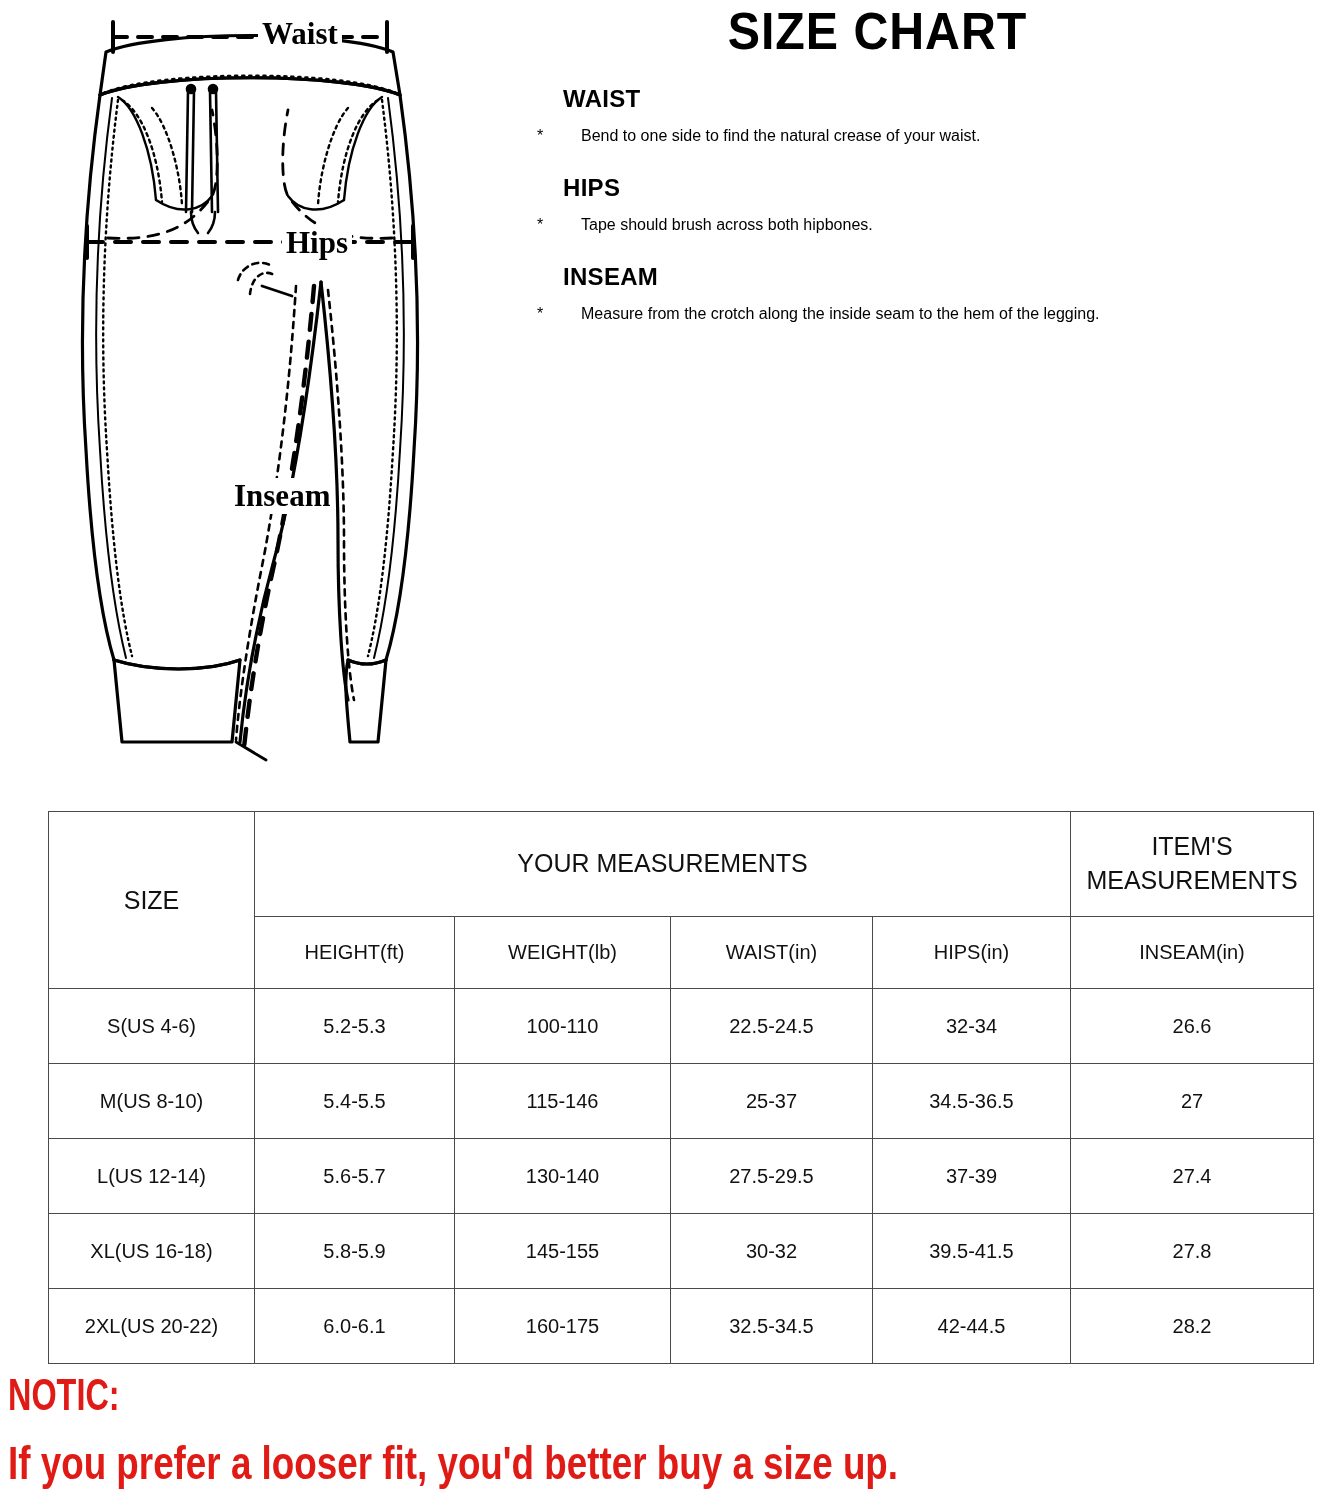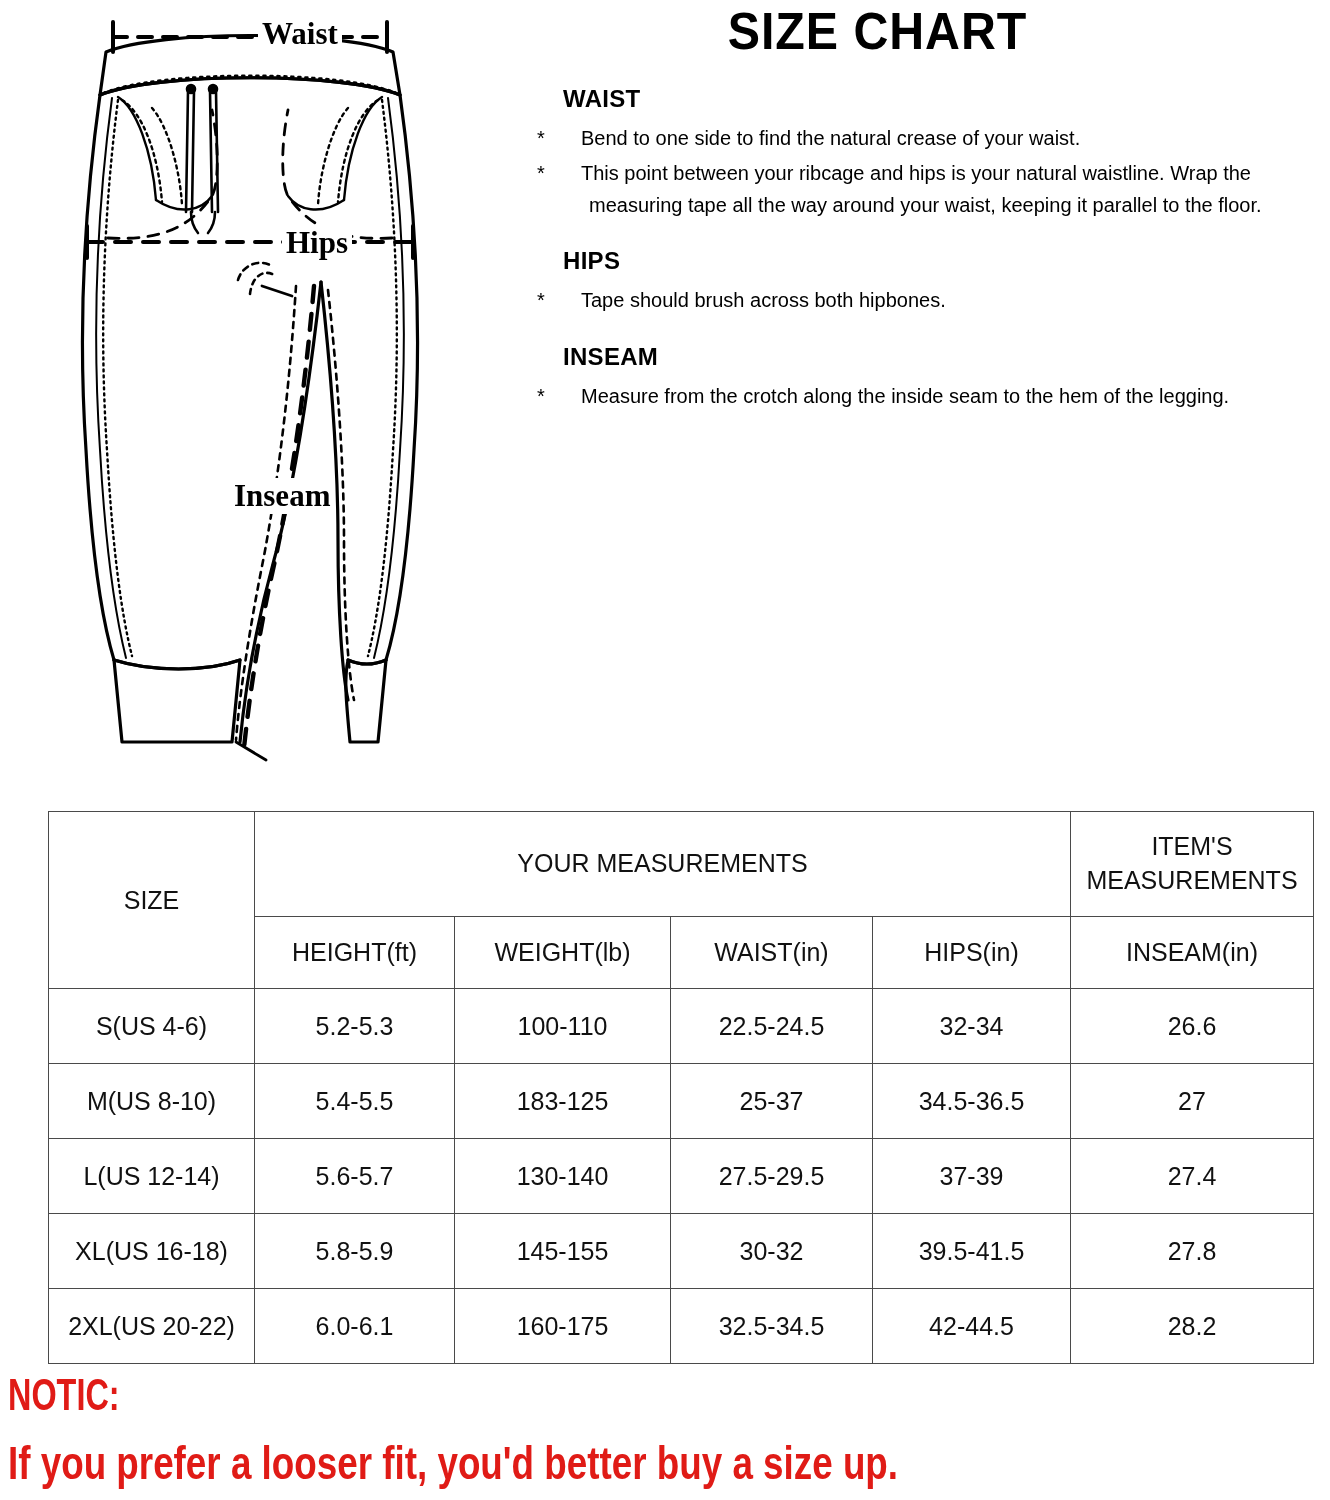--- a/index.html
+++ b/index.html
@@ -60,21 +60,21 @@
     transform-origin: center top;
   }
   .section { margin-top: 26px; }
   .section-heading {
     font-weight: bold;
     font-size: 24px;
     letter-spacing: 0.3px;
     margin-bottom: 10px;
   }
   .bullet {
-    font-size: 20px;
+    font-size: 16px;
     line-height: 1.58;
     margin: 4px 0 2px 0;
     padding-left: 26px;
     text-indent: -26px;
     max-width: 712px;
   }
   .bullet .star { display: inline-block; width: 18px; }
 
   
   #size-table {
@@ -83,21 +83,21 @@
     top: 811px;
     width: 1265px;
     border-collapse: collapse;
     table-layout: fixed;
   }
   #size-table td, #size-table th {
     border: 1.6px solid #4a4a4a;
     text-align: center;
     vertical-align: middle;
     font-weight: normal;
-    font-size: 25px;
+    font-size: 20px;
     color: #111;
     padding: 0;
   }
   .col-size   { width: 206px; }
   .col-height { width: 200px; }
   .col-weight { width: 216px; }
   .col-waist  { width: 202px; }
   .col-hips   { width: 198px; }
   .col-inseam { width: 243px; }
 
@@ -214,23 +214,20 @@
   <div class="diagram-label" id="label-inseam">Inseam</div>
 </div>
 
 <div id="info-panel">
   <div id="chart-title">SIZE CHART</div>
 
   <div class="section">
     <div class="section-heading">WAIST</div>
     <p class="bullet">
       <span class="star">*</span><span>Bend to one side to find the natural crease of your waist.</span>
-    </p>
-    <p class="bullet">
-      <span class="star">*</span><span>This point between your ribcage and hips is your natural waistline. Wrap the measuring tape all the way around your waist, keeping it parallel to the floor.</span>
     </p>
   </div>
 
   <div class="section">
     <div class="section-heading">HIPS</div>
     <p class="bullet">
       <span class="star">*</span><span>Tape should brush across both hipbones.</span>
     </p>
   </div>
 
@@ -269,21 +266,21 @@
       <td>S(US 4-6)</td>
       <td>5.2-5.3</td>
       <td>100-110</td>
       <td>22.5-24.5</td>
       <td>32-34</td>
       <td>26.6</td>
     </tr>
     <tr class="data-row">
       <td>M(US 8-10)</td>
       <td>5.4-5.5</td>
-      <td>183-125</td>
+      <td>115-146</td>
       <td>25-37</td>
       <td>34.5-36.5</td>
       <td>27</td>
     </tr>
     <tr class="data-row">
       <td>L(US 12-14)</td>
       <td>5.6-5.7</td>
       <td>130-140</td>
       <td>27.5-29.5</td>
       <td>37-39</td>

